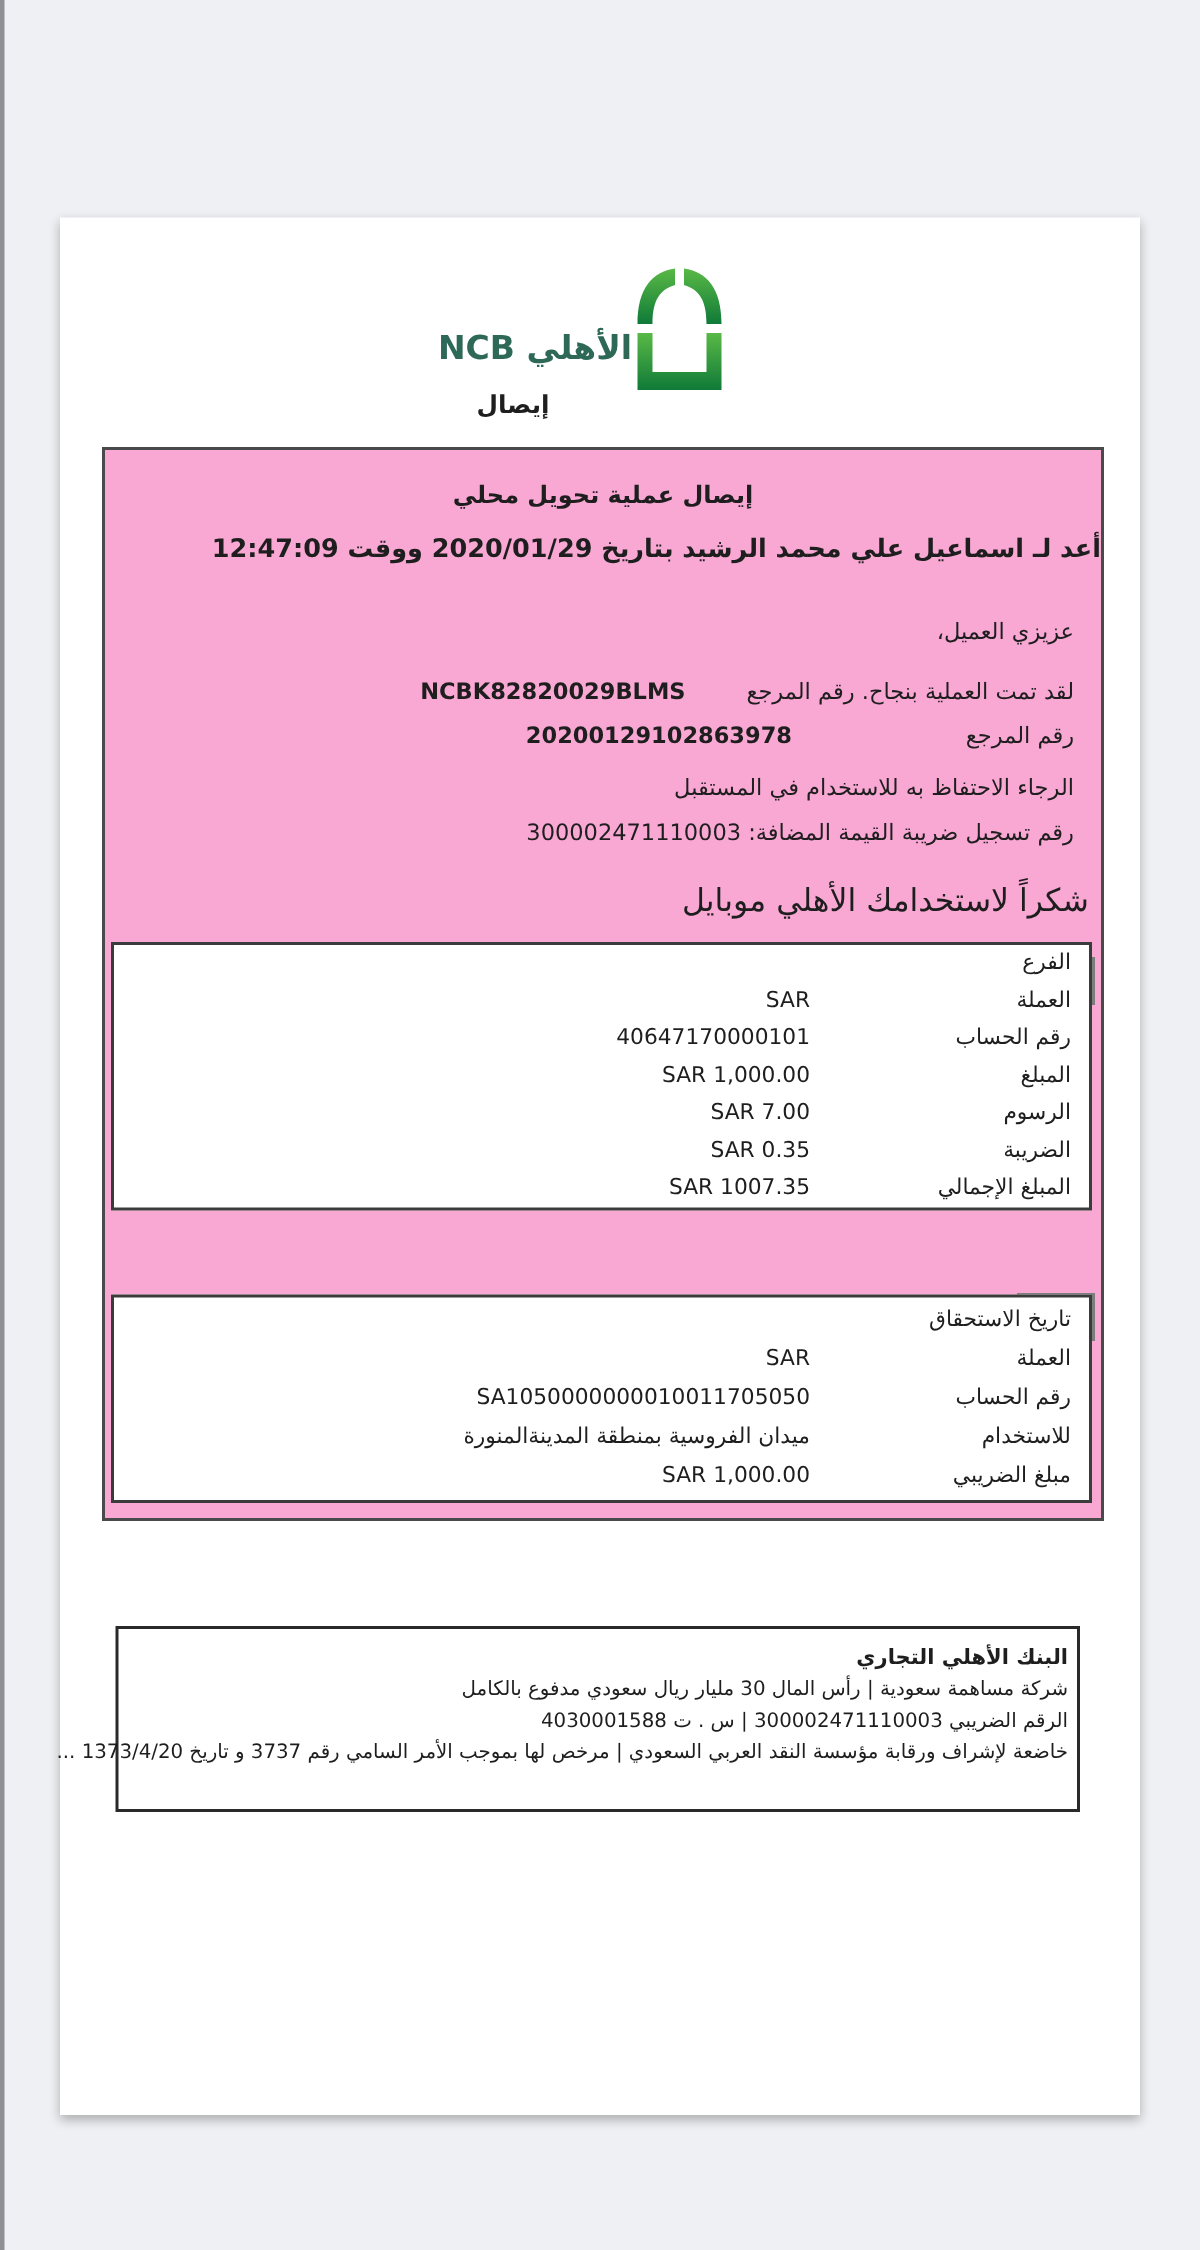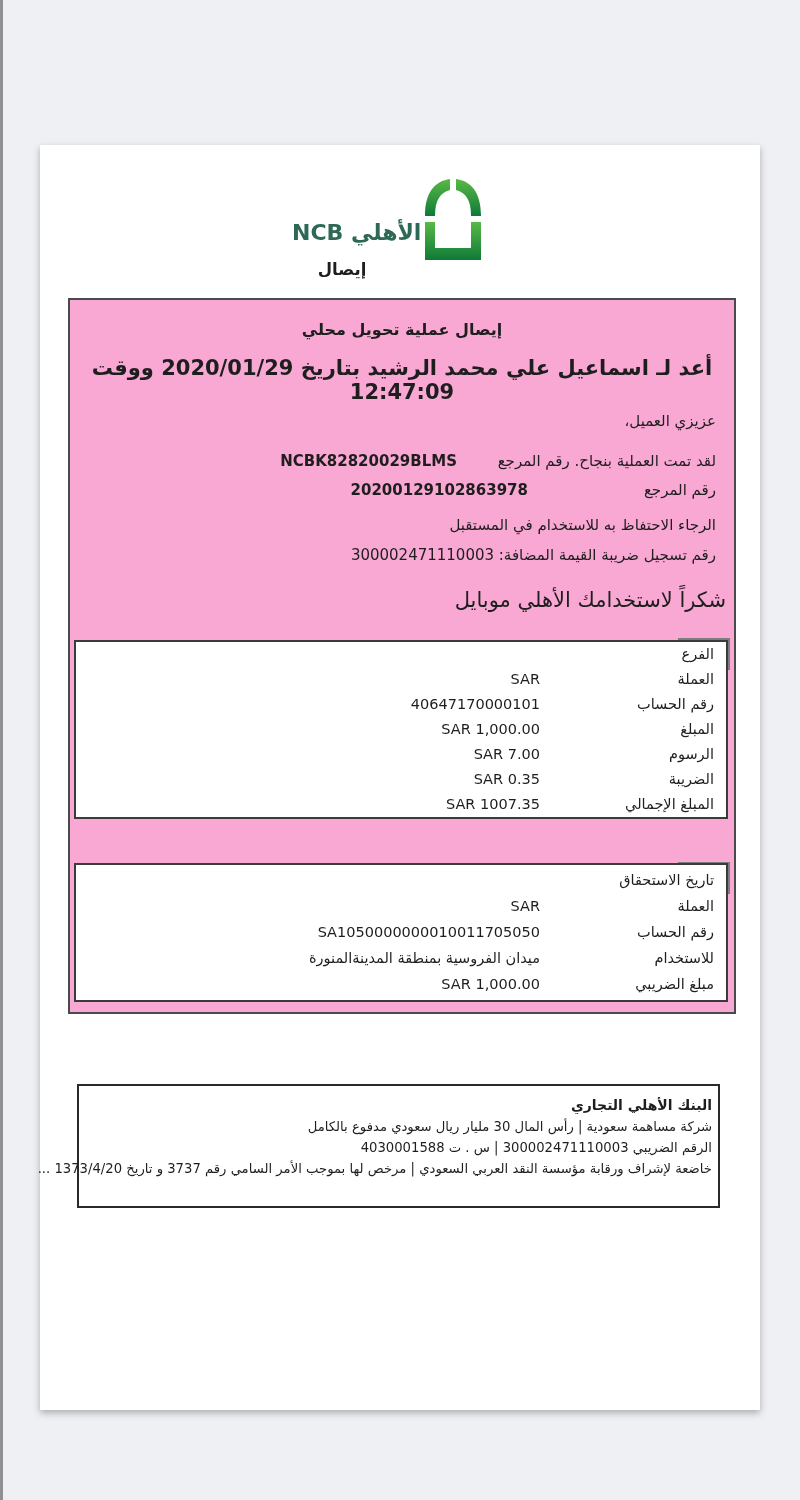--- a/index.html
+++ b/index.html
@@ -33,21 +33,21 @@
     position: absolute; left: 0; top: 115px; width: 604px;
     text-align: center; font-weight: bold; font-size: 16.5px;
   }
   
   .main-box {
     position: absolute; left: 28px; top: 153px; width: 668px; height: 716px;
     border: 2px solid #4a4a4a; background: #f9a8d4;
   }
   .main-box > div { position: absolute; }
   .box-title   { top: 20px; left: 0; width: 100%; text-align: center; font-weight: bold; font-size: 16px; }
-  .box-subtitle{ top: 56px; left: 0; width: 100%; text-align: center; font-weight: bold; font-size: 21px; }
+  .box-subtitle{ top: 56px; left: 0; width: 100%; text-align: right; font-weight: bold; font-size: 17px; }
   .greeting    { top: 112px; right: 18px; font-size: 15px; }
   .info-row    { right: 18px; left: 18px; font-size: 15px; height: 22px; }
   .row-success { top: 152px; }
   .row-ref     { top: 181px; }
   .info-row .lbl { position: absolute; right: 0; white-space: nowrap; }
   .info-row .val { position: absolute; font-weight: bold; white-space: nowrap; direction: ltr; }
   .row-success .val { right: 259px; }
   .row-ref     .val { right: 188px; }
   .keep   { top: 216px; right: 18px; font-size: 15px; }
   .vat    { top: 246px; right: 18px; font-size: 15px; }
@@ -58,21 +58,21 @@
     background: #7d7d7d; color: #ffffff;
     font-size: 13.5px; font-weight: bold; line-height: 22px;
     padding: 0 10px 0 16px; min-width: 52px; margin-top: 20px;
   }
   .tab-from { top: 318px; }
   .tab-to   { top: 542px; }
   .dtable {
     position: absolute; left: 4px; right: 6px;
     border: 2px solid #3b3b3b; background: #fff;
   }
-  .table-from { top: 340px; height: 179px; }
+  .table-from { top: 328px; height: 179px; }
   .table-to   { top: 563px; height: 139px; padding-top: 2px; }
   .trow { display: flex; line-height: 25px; font-size: 14.5px; }
   .table-to .trow { line-height: 26px; }
   .tlabel { flex: 0 0 auto; width: 176px; padding-right: 12px; white-space: nowrap; }
   .tvalue { flex: 1 1 auto; text-align: start; padding-right: 10px; padding-left: 8px; white-space: nowrap; }
   
   .footer-box {
     position: absolute; left: 37px; top: 939px; width: 643px; height: 124px;
     border: 2px solid #2a2a2a; background: #fff;
     padding: 9px 6px 0 6px;

